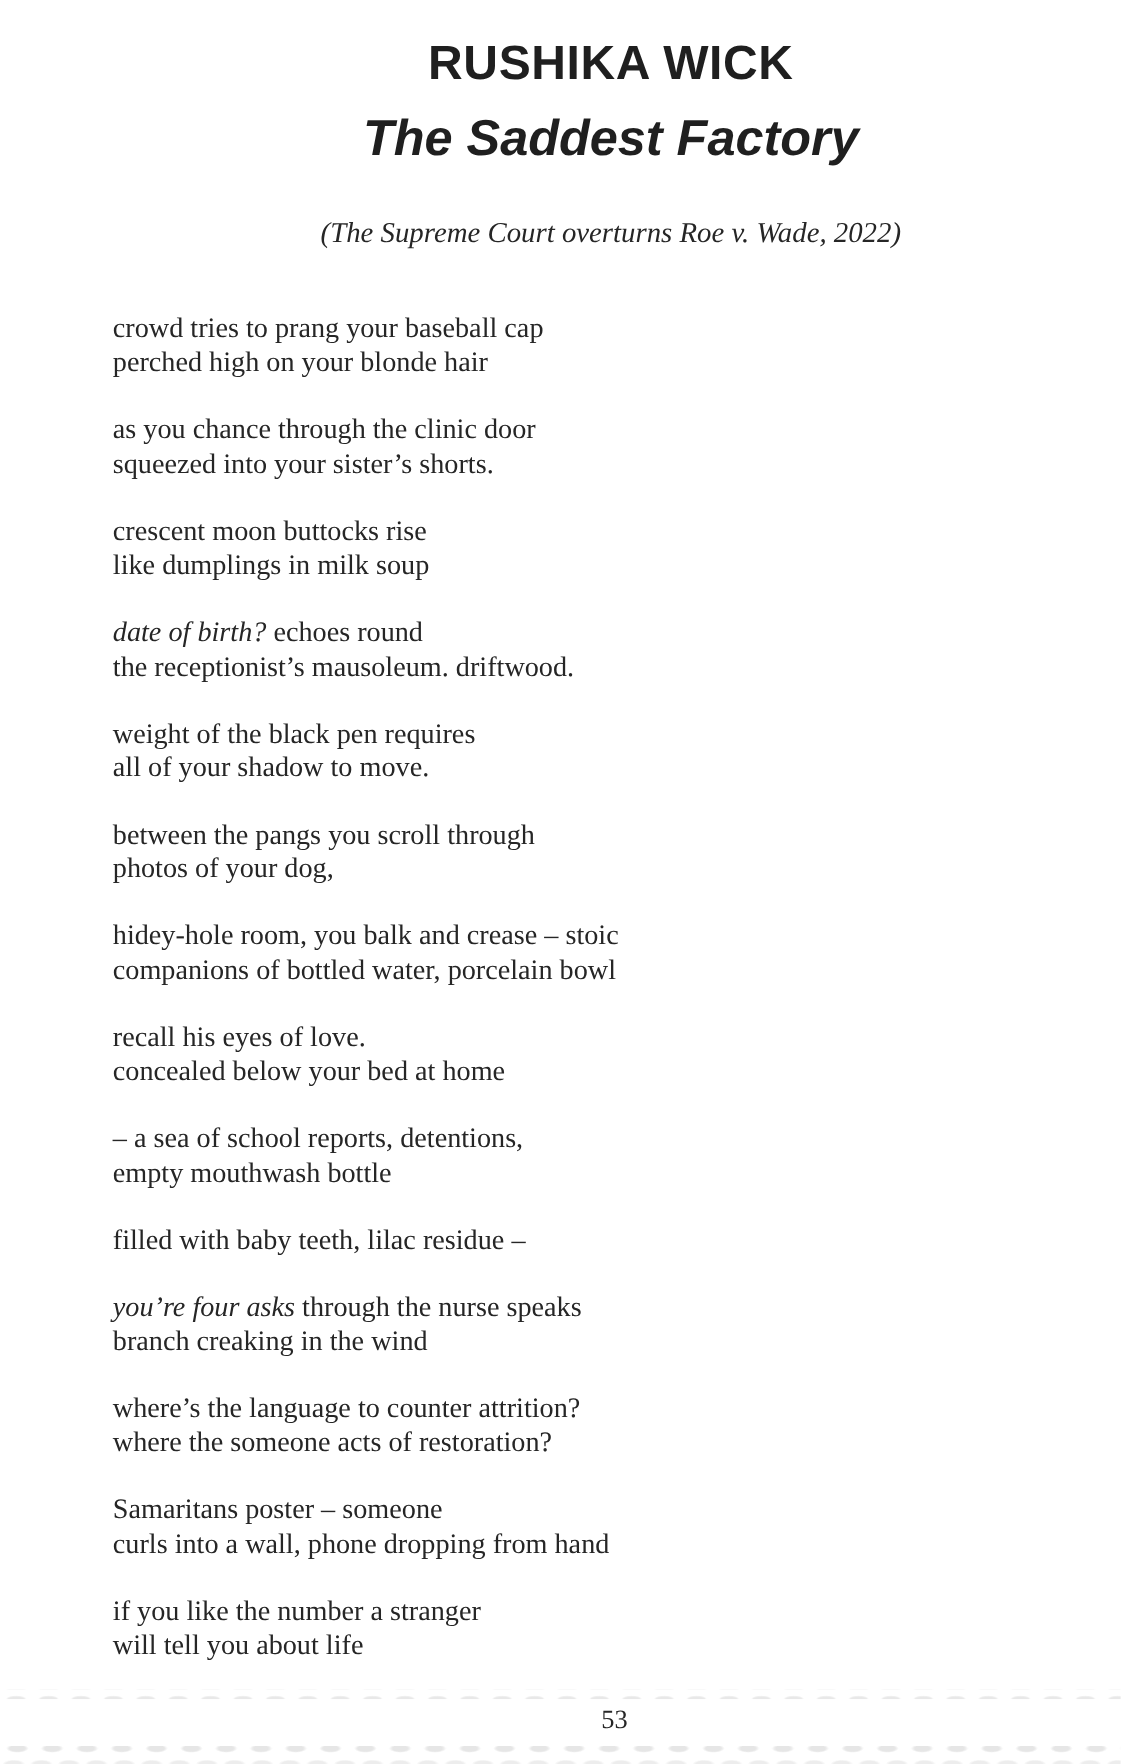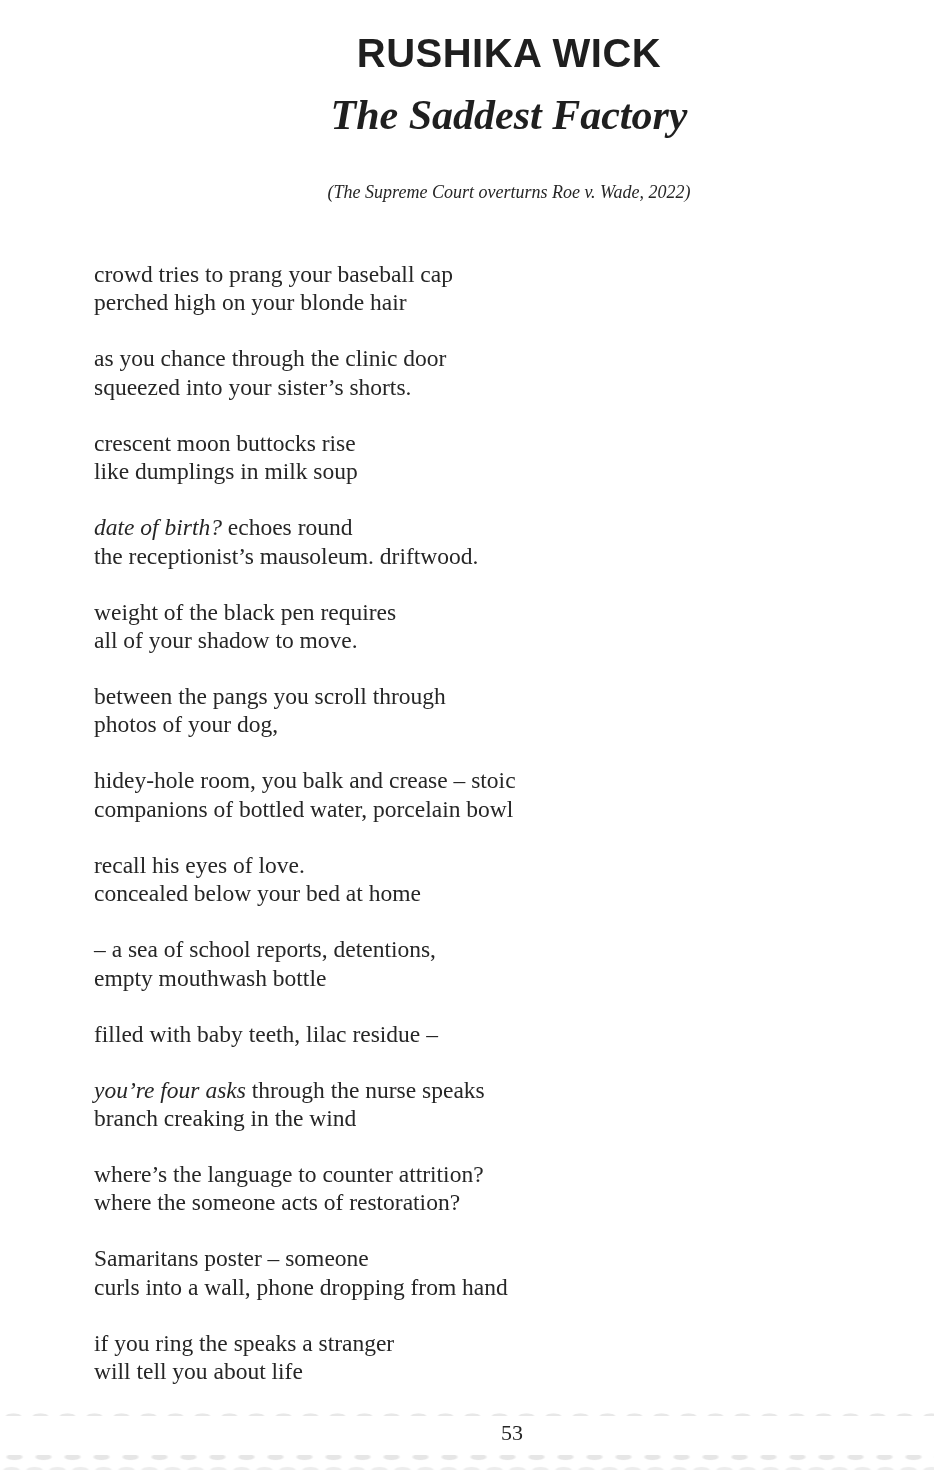--- a/index.html
+++ b/index.html
@@ -36,34 +36,34 @@
     font-size: 40px;
     line-height: 1;
     letter-spacing: 0.5px;
     color: var(--heading);
   }
   .title {
     position: absolute;
     left: 0; top: 94px; width: 100%;
     margin: 0;
     text-align: center;
-    font-family: Liberation Serif, serif;
+    font-family: Liberation Sans, sans-serif;
     font-style: italic;
     font-weight: 600;
     font-size: 42px;
     line-height: 1;
     color: var(--heading);
   }
   .epigraph {
     position: absolute;
     left: 0; top: 183px; width: 100%;
     margin: 0;
     text-align: center;
     font-style: italic;
-    font-size: 18px;
+    font-size: 24px;
     line-height: 1;
     color: var(--text);
   }
   .poem {
     position: absolute;
     left: 0; top: 236px; width: 100%; margin-top: 24px;
   }
   .poem p {
     margin: 0 0 27.6px 0;
     font-size: 23.5px;
@@ -116,19 +116,19 @@
         <p><span class="it">date of birth?</span><span> echoes round</span><br><span>the receptionist’s mausoleum. driftwood.</span></p>
         <p><span>weight of the black pen requires</span><br><span>all of your shadow to move.</span></p>
         <p><span>between the pangs you scroll through</span><br><span>photos of your dog,</span></p>
         <p><span>hidey-hole room, you balk and crease – stoic</span><br><span>companions of bottled water, porcelain bowl</span></p>
         <p><span>recall his eyes of love.</span><br><span>concealed below your bed at home</span></p>
         <p><span>– a sea of school reports, detentions,</span><br><span>empty mouthwash bottle</span></p>
         <p><span>filled with baby teeth, lilac residue –</span><br></p>
         <p><span class="it">you’re four asks</span><span> through the nurse speaks</span><br><span>branch creaking in the wind</span></p>
         <p><span>where’s the language to counter attrition?</span><br><span>where the someone acts of restoration?</span></p>
         <p><span>Samaritans poster – someone</span><br><span>curls into a wall, phone dropping from hand</span></p>
-        <p><span>if you ring the speaks a stranger</span><br><span>will tell you about life</span></p>
+        <p><span>if you like the number a stranger</span><br><span>will tell you about life</span></p>
       </section>
   </div>
   <div class="page-number">53</div>
   <div class="edge-strip top-row"></div>
   <div class="edge-strip bottom-row"></div>
 </div>
 
 </body></html>

